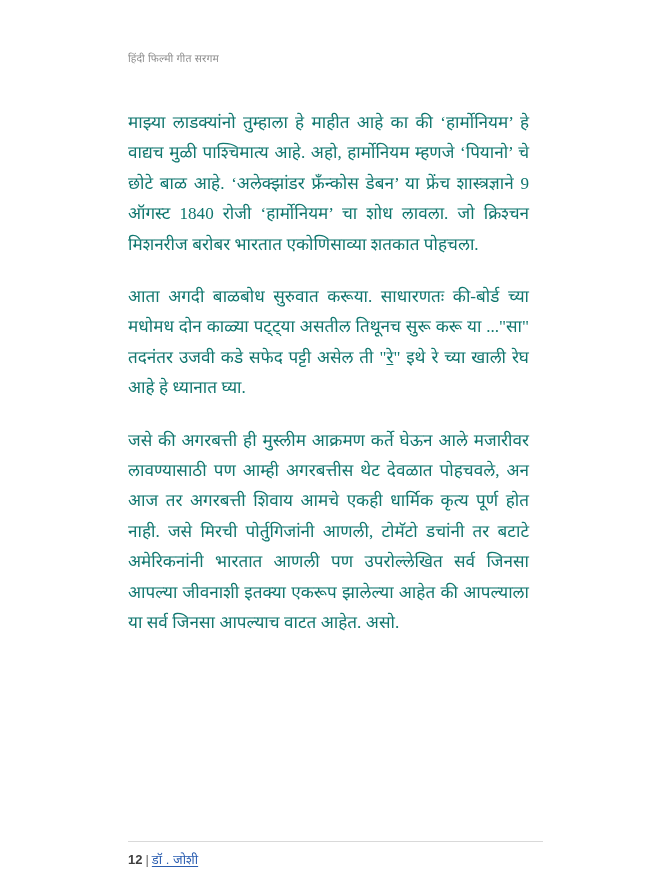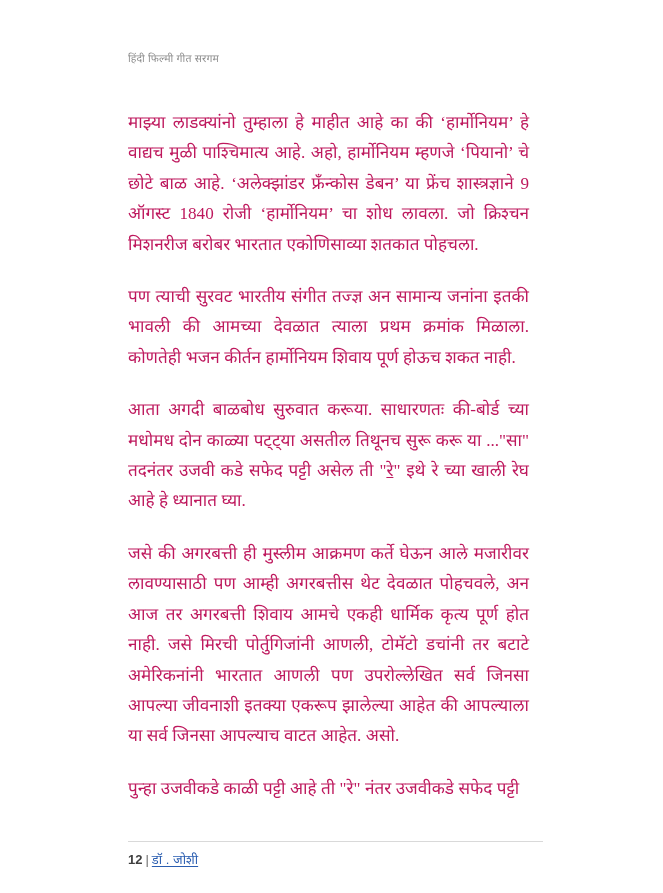--- a/index.html
+++ b/index.html
@@ -39,21 +39,21 @@
     position: absolute;
     top: 108px;
     left: 128px;
     width: 415px;
   }
 
   .para {
     margin: 0 14px 22px 0;
     font-size: 17.1px;
     line-height: 30.4px;
-    color: #be185d;
+    color: #0f766e;
     text-align: justify;
     text-justify: inter-word;
     word-spacing: 0.2px;
   }
 
   .para:last-child {
     margin-bottom: 0;
   }
 
   
@@ -110,27 +110,25 @@
 <body>
 
 <div class="page">
 
   <div class="running-header">हिंदी फिल्मी गीत सरगम</div>
 
   <div class="body-column">
 
     <p class="para">माझ्या लाडक्यांनो तुम्हाला हे माहीत आहे का की ‘हार्मोनियम’ हे वाद्यच मुळी पाश्चिमात्य आहे. अहो, हार्मोनियम म्हणजे ‘पियानो’ चे छोटे बाळ आहे. ‘अलेक्झांडर फ्रँन्कोस डेबन’ या फ्रेंच शास्त्रज्ञाने 9 ऑगस्ट 1840 रोजी ‘हार्मोनियम’ चा शोध लावला. जो क्रिश्चन मिशनरीज बरोबर भारतात एकोणिसाव्या शतकात पोहचला.</p>
 
-    <p class="para">पण त्याची सुरवट भारतीय संगीत तज्ज्ञ अन सामान्य जनांना इतकी भावली की आमच्या देवळात त्याला प्रथम क्रमांक मिळाला. कोणतेही भजन कीर्तन हार्मोनियम शिवाय पूर्ण होऊच शकत नाही.</p>
 
     <p class="para"><span>आता अगदी बाळबोध सुरुवात करूया. साधारणतः की-बोर्ड च्या मधोमध दोन काळ्या पट्ट्या असतील तिथूनच सुरू करू या ..."सा" तदनंतर उजवी कडे सफेद पट्टी असेल ती "</span><span class="note-underline">रे</span><span>" इथे  रे च्या खाली रेघ आहे हे ध्यानात घ्या.</span></p>
 
     <p class="para">जसे की अगरबत्ती ही मुस्लीम आक्रमण कर्ते घेऊन आले मजारीवर लावण्यासाठी पण आम्ही अगरबत्तीस थेट देवळात पोहचवले, अन आज तर अगरबत्ती शिवाय आमचे एकही धार्मिक कृत्य पूर्ण होत नाही. जसे मिरची पोर्तुगिजांनी आणली, टोमॅटो डचांनी तर बटाटे अमेरिकनांनी भारतात आणली पण उपरोल्लेखित सर्व जिनसा आपल्या जीवनाशी इतक्या एकरूप झालेल्या आहेत की आपल्याला या सर्व जिनसा आपल्याच वाटत आहेत. असो.</p>
 
-    <p class="para tail">पुन्हा उजवीकडे काळी पट्टी आहे ती "रे" नंतर उजवीकडे सफेद पट्टी</p>
 
   </div>
 
   <div class="footer">
     <div class="footer-rule"></div>
     <div class="footer-line"><span class="page-number">12</span><span class="footer-sep">|</span><span class="footer-link">डॉ . जोशी</span></div>
   </div>
 
 </div>
 

